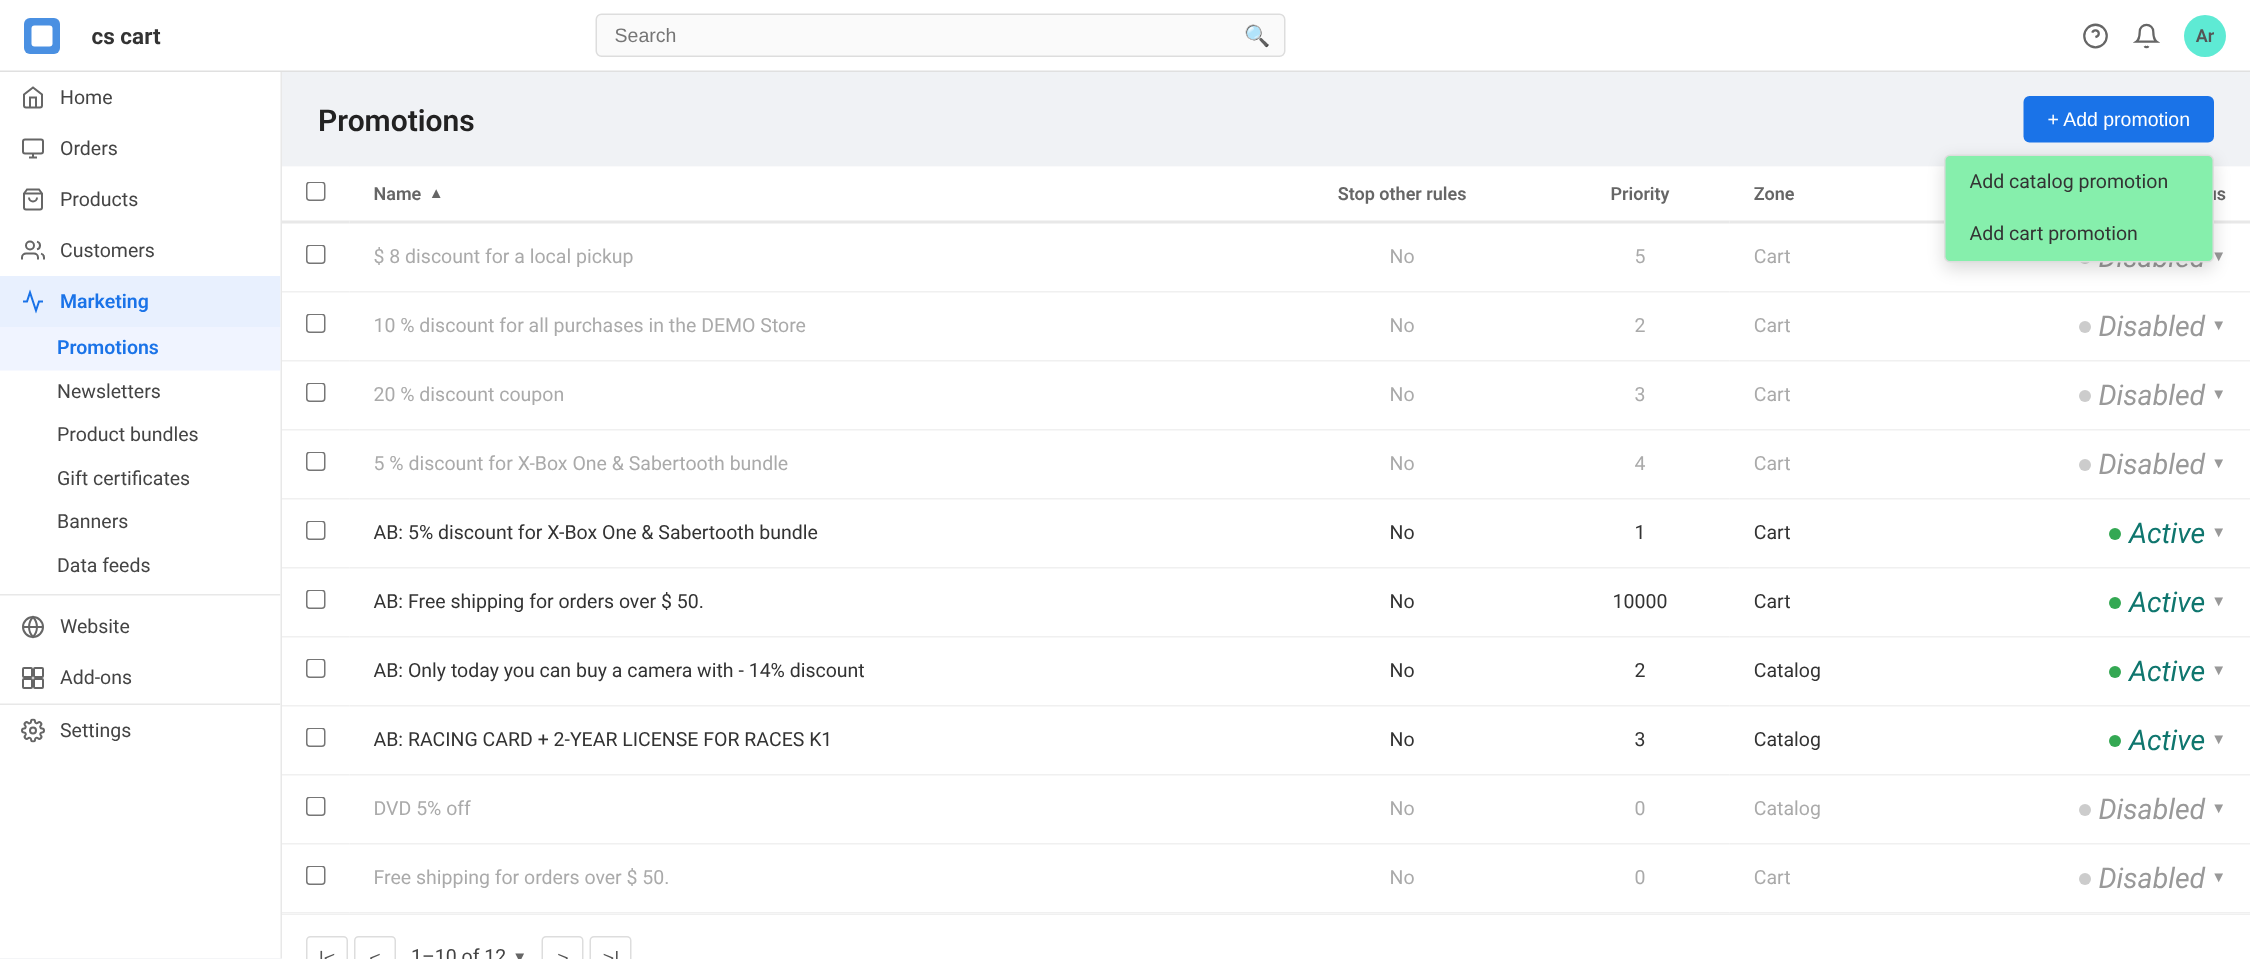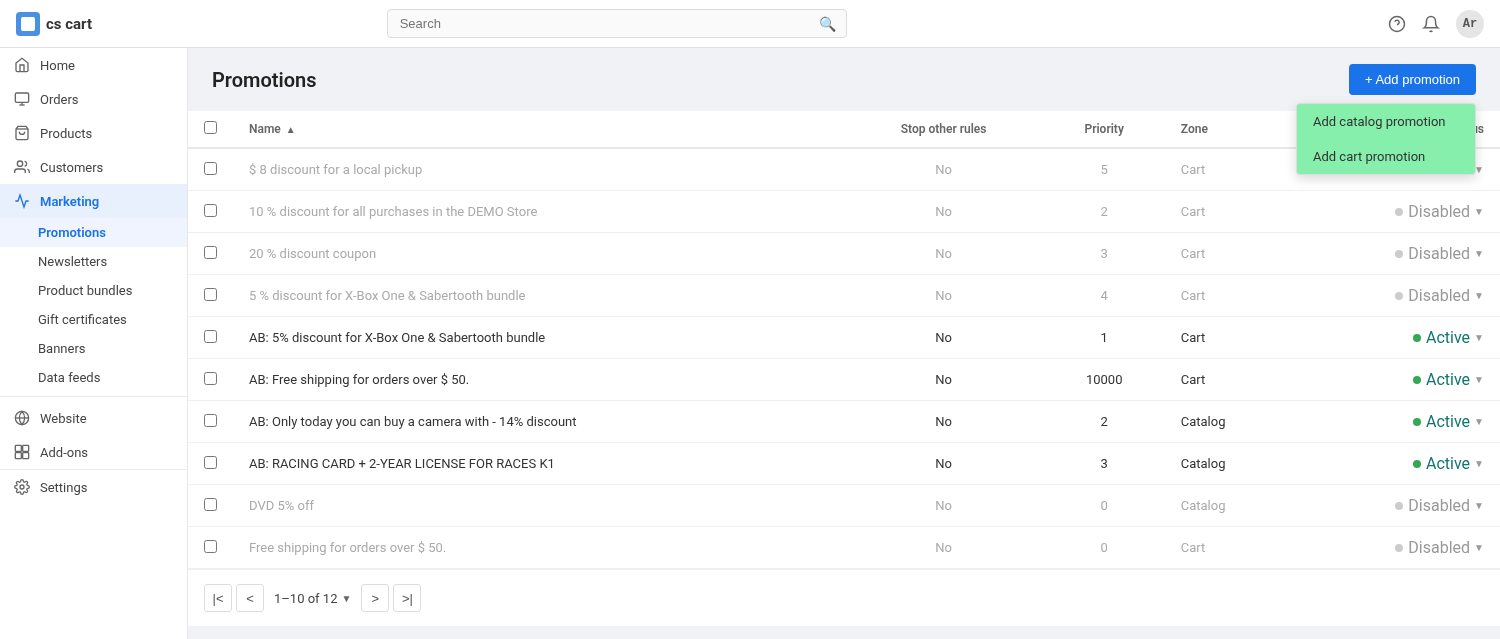--- a/index.html
+++ b/index.html
@@ -6,29 +6,29 @@
     body { font-family: -apple-system, BlinkMacSystemFont, 'Segoe UI', Roboto, sans-serif; font-size: 13px; background: #f0f2f5; color: #333; }
 
     
     .app-wrapper { display: flex; flex-direction: column; height: 639px; width: 1500px; overflow: hidden; }
     .top-bar { display: flex; align-items: center; background: #fff; height: 48px; padding: 0 16px; border-bottom: 1px solid #e0e0e0; flex-shrink: 0; z-index: 10; }
     .main-area { display: flex; flex: 1; overflow: hidden; }
     .sidebar { width: 188px; background: #fff; border-right: 1px solid #e8e8e8; flex-shrink: 0; overflow-y: auto; }
     .content { flex: 1; overflow: auto; background: #f0f2f5; padding: 0; position: relative; }
 
     
-    .logo { display: flex; align-items: center; gap: 6px; font-weight: 700; font-size: 15px; color: #333; margin-right: 24px; }
+    .logo { display: flex; align-items: center; gap: 21px; font-weight: 700; font-size: 15px; color: #333; margin-right: 24px; }
     .logo-icon { width: 24px; height: 24px; background: #4a90e2; border-radius: 4px; display: flex; align-items: center; justify-content: center; }
     .logo-inner { width: 14px; height: 14px; background: #fff; border-radius: 2px; }
     .search-wrapper { flex: 1; max-width: 460px; margin: 0 auto; position: relative; }
     .search-input { width: 100%; border: 1px solid #ddd; border-radius: 4px; padding: 6px 32px 6px 12px; font-size: 13px; color: #666; background: #fafafa; outline: none; }
     .search-icon { position: absolute; right: 10px; top: 50%; transform: translateY(-50%); color: #999; font-size: 14px; }
     .top-bar-right { display: flex; align-items: center; gap: 16px; margin-left: auto; }
     .icon-btn { background: none; border: none; cursor: pointer; color: #666; font-size: 16px; display: flex; align-items: center; }
-    .avatar { width: 28px; height: 28px; border-radius: 50%; background: #e5e5e5; display: flex; align-items: center; justify-content: center; font-size: 12px; font-weight: 600; color: #555; cursor: pointer; font-family: Liberation Mono, monospace; }
+    .avatar { width: 28px; height: 28px; border-radius: 50%; background: #5eead4; display: flex; align-items: center; justify-content: center; font-size: 12px; font-weight: 600; color: #555; cursor: pointer; }
 
     
     .sidebar-item { display: flex; align-items: center; gap: 10px; padding: 9px 14px; cursor: pointer; color: #444; font-size: 13px; }
     .sidebar-item.active { background: #e8f0fe; color: #1a73e8; font-weight: 600; }
     .sidebar-item svg { flex-shrink: 0; }
     .sidebar-sub-item { padding: 7px 14px 7px 38px; cursor: pointer; color: #444; font-size: 13px; }
     .sidebar-sub-item.active-sub { color: #1a73e8; font-weight: 600; background: #f0f4ff; }
     .sidebar-divider { height: 1px; background: #e8e8e8; margin: 4px 0; }
     .sidebar-bottom { margin-top: auto; border-top: 1px solid #e8e8e8; }
 
@@ -47,21 +47,21 @@
     table { width: 100%; border-collapse: collapse; }
     thead th { padding: 10px 16px; text-align: left; font-size: 12px; font-weight: 600; color: #666; border-bottom: 2px solid #e8e8e8; background: #fff; white-space: nowrap; }
     tbody tr { border-bottom: 1px solid #f0f0f0; }
     tbody td { padding: 11px 16px; font-size: 13px; color: #333; }
     tbody td.disabled-row { color: #aaa; }
     .checkbox-col { width: 36px; }
     .status-dot { width: 8px; height: 8px; border-radius: 50%; display: inline-block; margin-right: 5px; }
     .dot-active { background: #34a853; }
     .dot-disabled { background: #ccc; }
     .status-cell { display: flex; align-items: center; justify-content: flex-end; }
-    .status-text { font-size: 16px; }
+    .status-text { font-size: 19px; font-style: italic; }
     .status-text.active-text { color: #0f766e; }
     .status-text.disabled-text { color: #999; }
     .status-chevron { color: #999; font-size: 10px; margin-left: 4px; }
     td.name-col { min-width: 300px; }
     td.stop-col, th.stop-col { text-align: center; }
     td.priority-col, th.priority-col { text-align: center; }
     td.status-col { text-align: right; min-width: 120px; }
     th.status-col { text-align: right; }
 
     

